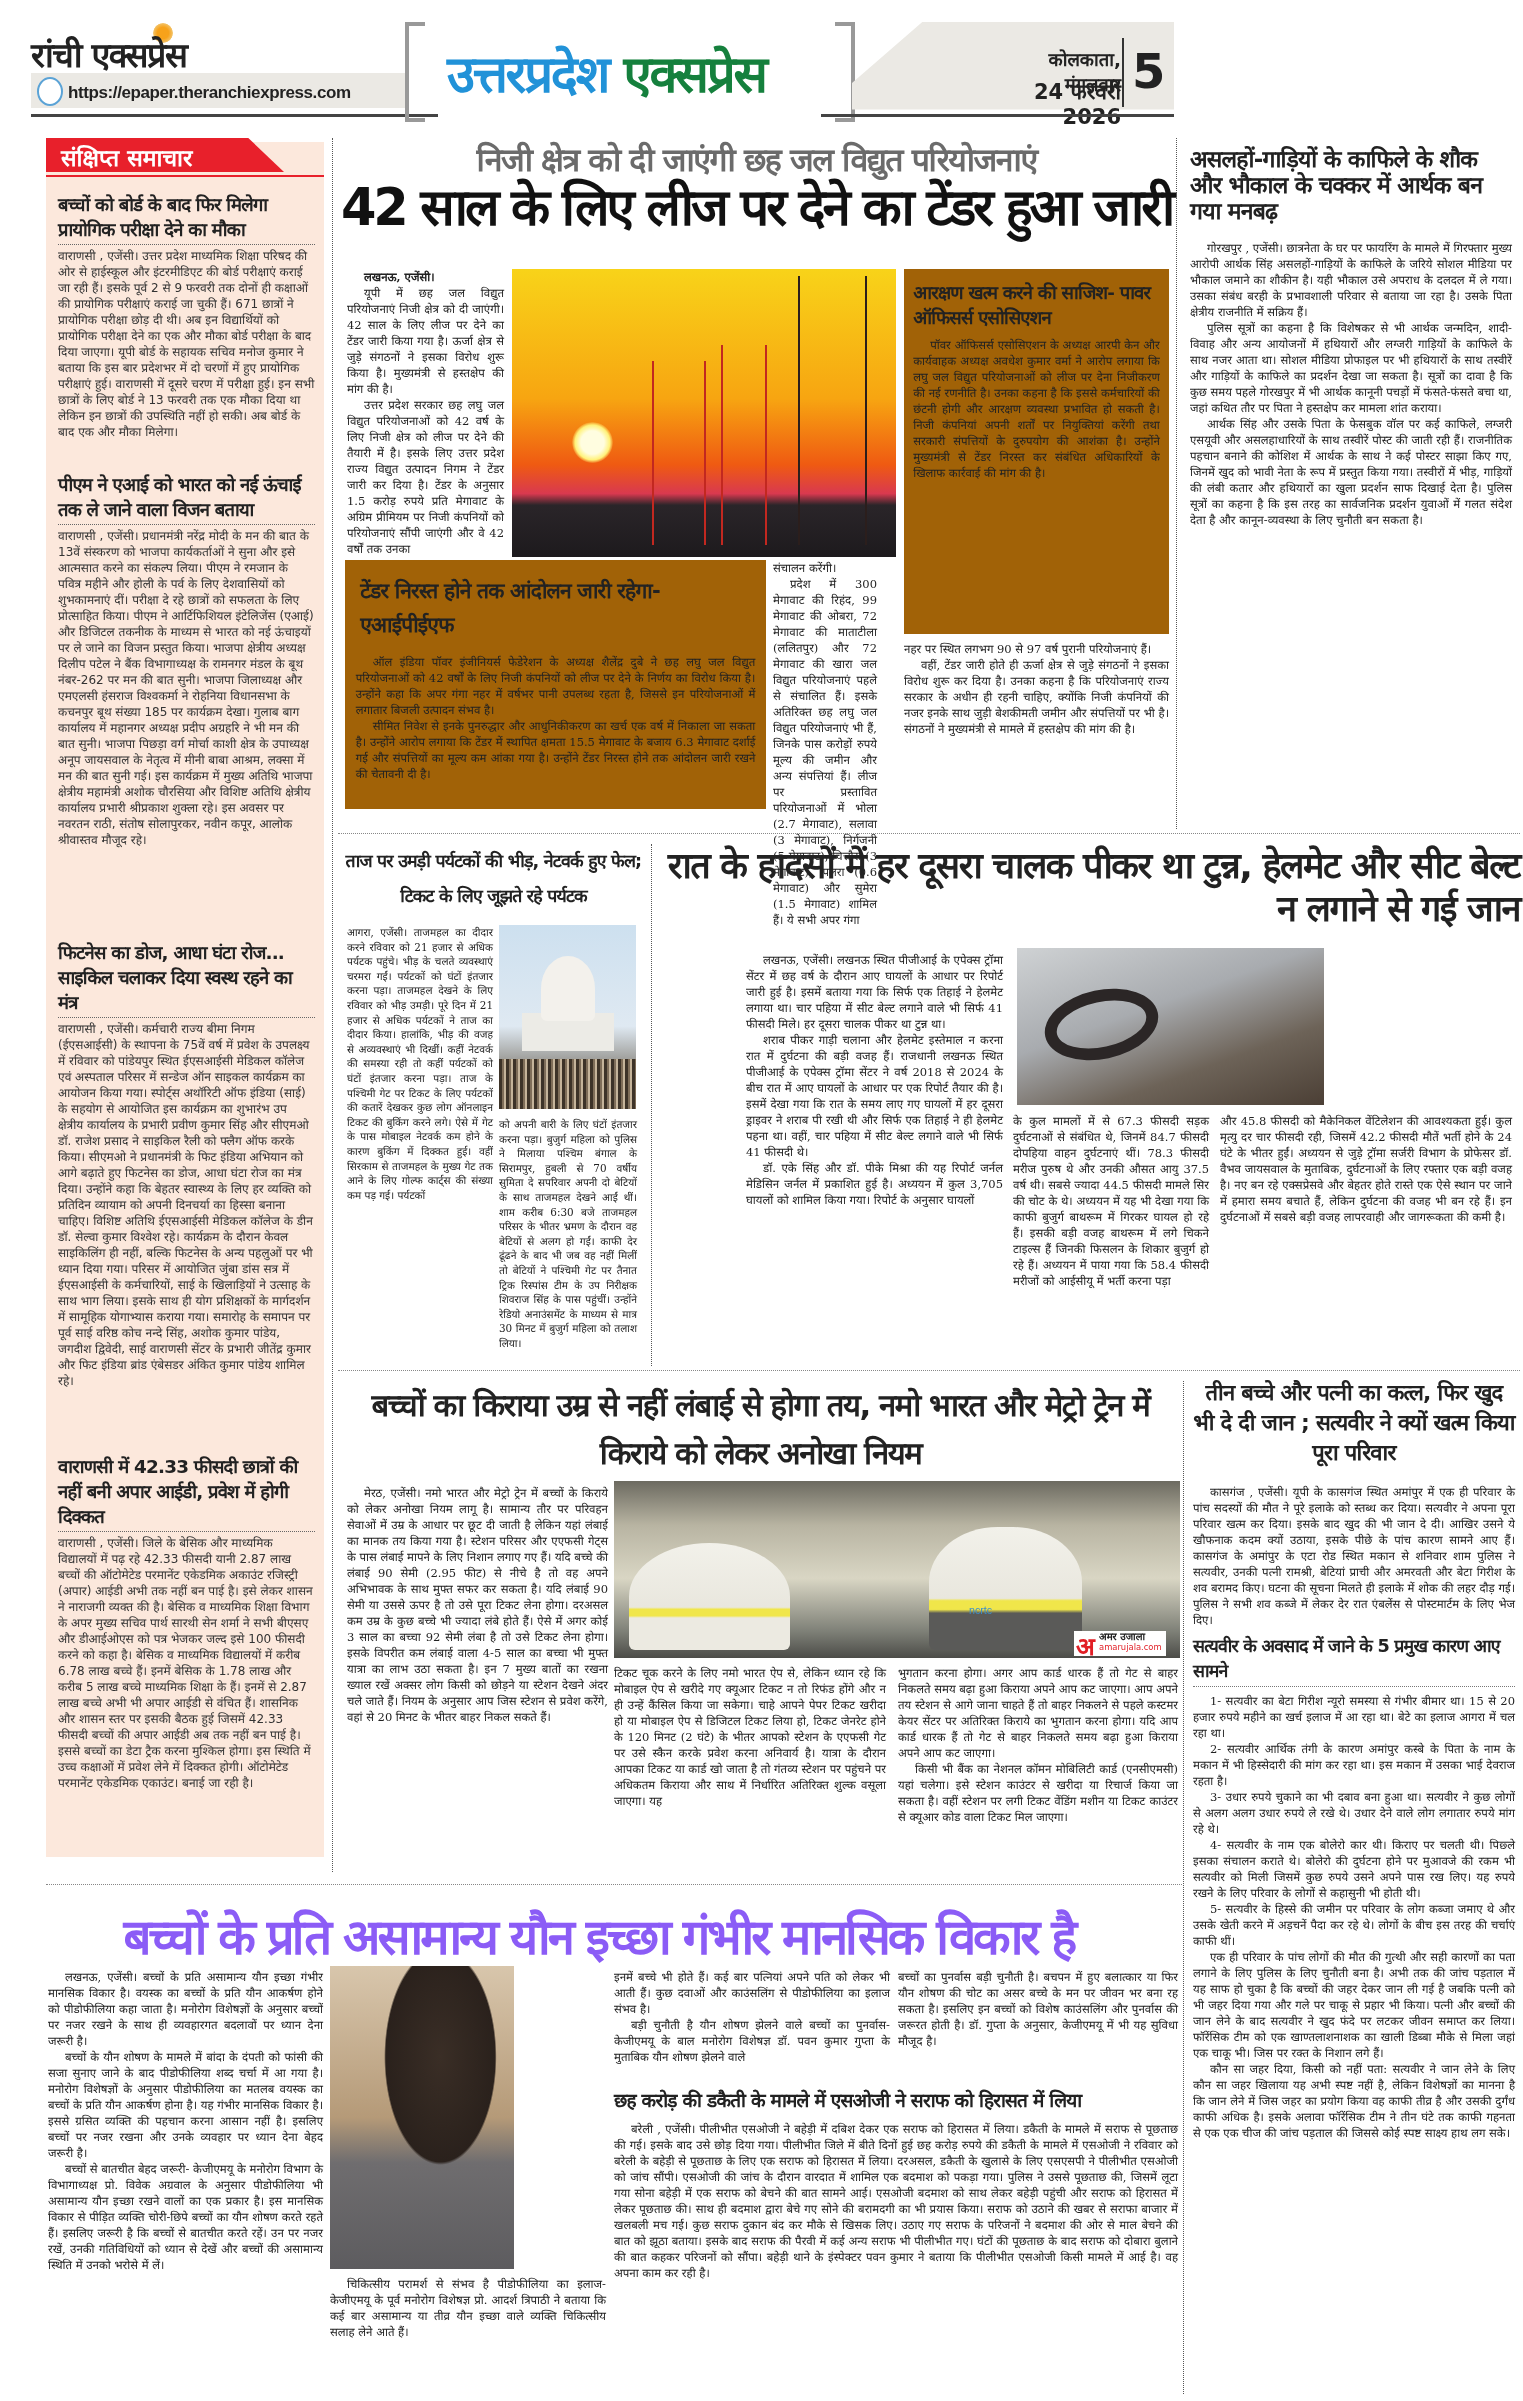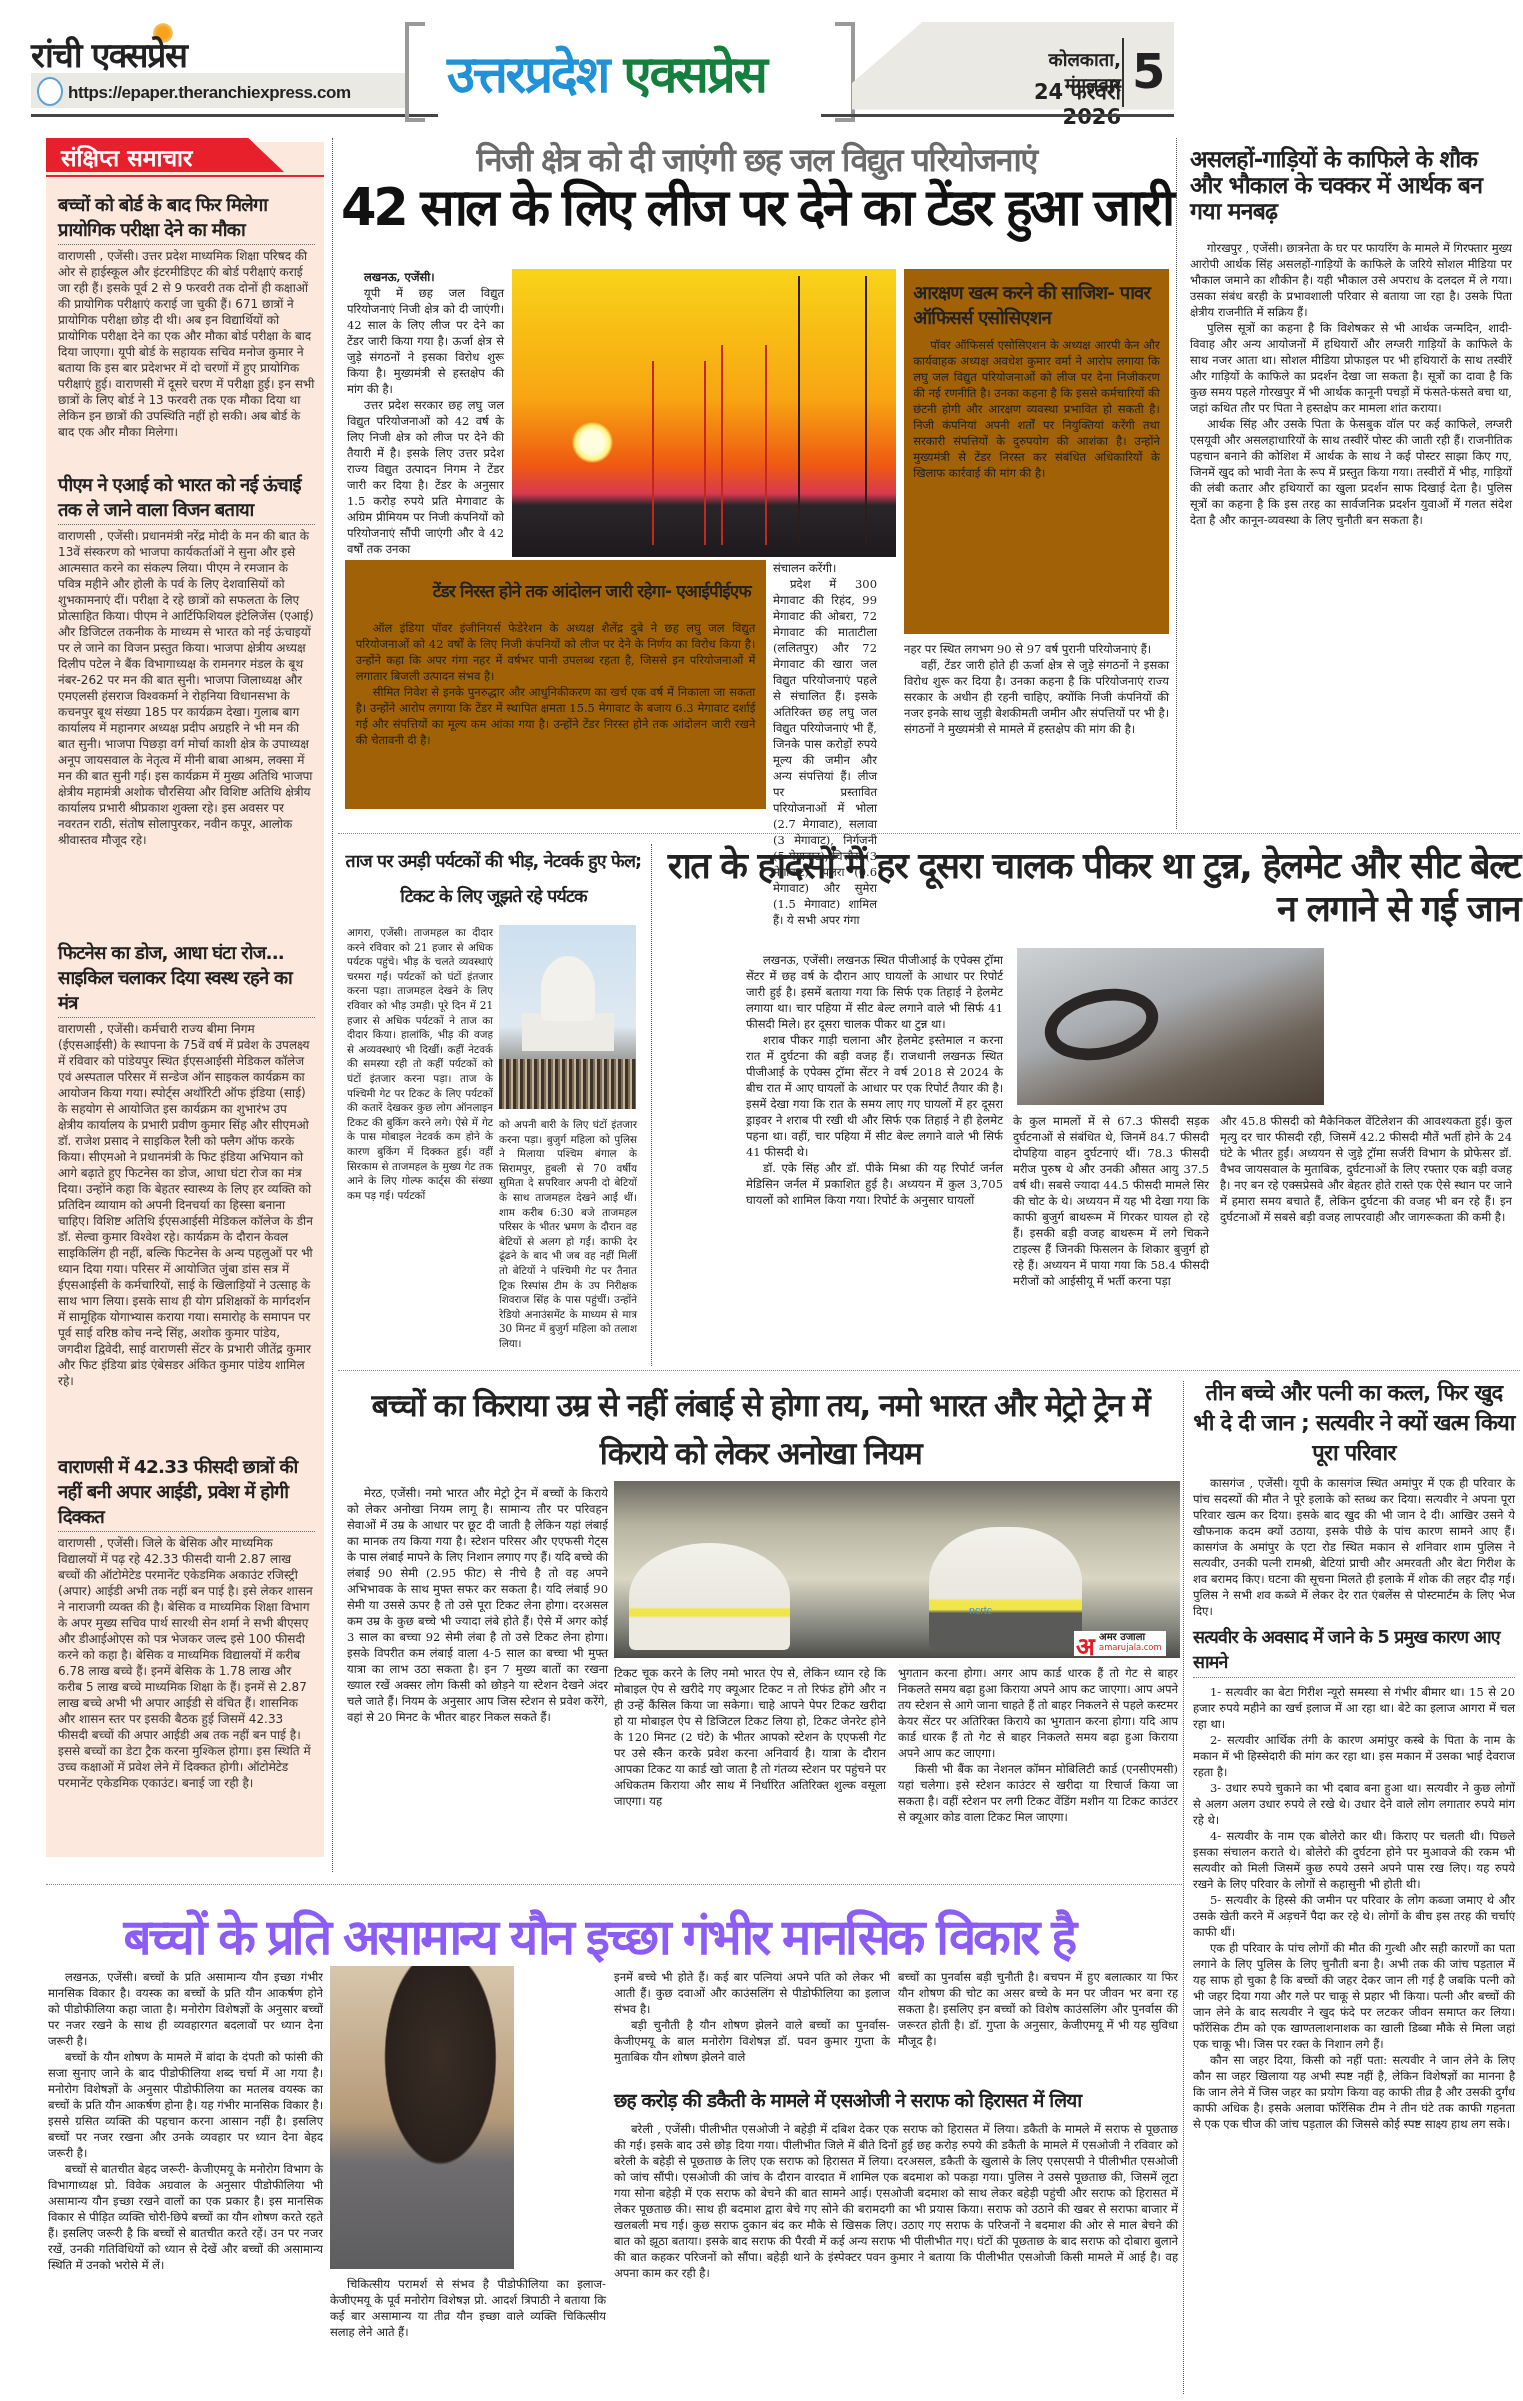--- a/index.html
+++ b/index.html
@@ -120,21 +120,21 @@
   <p class="body">उत्तर प्रदेश सरकार छह लघु जल विद्युत परियोजनाओं को 42 वर्ष के लिए निजी क्षेत्र को लीज पर देने की तैयारी में है। इसके लिए उत्तर प्रदेश राज्य विद्युत उत्पादन निगम ने टेंडर जारी कर दिया है। टेंडर के अनुसार 1.5 करोड़ रुपये प्रति मेगावाट के अग्रिम प्रीमियम पर निजी कंपनियों को परियोजनाएं सौंपी जाएंगी और वे 42 वर्षों तक उनका</p>
 </div>
 
 <div class="abs img-power"></div>
 <div class="abs sun"></div>
 <div class="tower" style="left:652px;top:361px;width:54px;height:184px;border-color:#c22820"></div>
 <div class="tower" style="left:721px;top:345px;width:46px;height:200px;border-color:#c22820"></div>
 <div class="tower" style="left:798px;top:276px;width:69px;height:269px;border-color:#2b1e1c"></div>
 
 <div class="abs box-grey" style="left:345px;top:560px;width:421px;height:249px">
-  <div class="ss-head" style="font-size:17px;line-height:34px;text-align:right;padding:14px 15.3px 12.3px">टेंडर निरस्त होने तक आंदोलन जारी रहेगा- एआईपीईएफ</div>
+  <div class="ss-head" style="font-size:21px;line-height:34px;text-align:left;padding:14px 15.3px 12.3px">टेंडर निरस्त होने तक आंदोलन जारी रहेगा- एआईपीईएफ</div>
   <div style="padding:0 10.7px">
     <p class="body" style="text-indent:17px">ऑल इंडिया पॉवर इंजीनियर्स फेडेरेशन के अध्यक्ष शैलेंद्र दुबे ने छह लघु जल विद्युत परियोजनाओं को 42 वर्षों के लिए निजी कंपनियों को लीज पर देने के निर्णय का विरोध किया है। उन्होंने कहा कि अपर गंगा नहर में वर्षभर पानी उपलब्ध रहता है, जिससे इन परियोजनाओं में लगातार बिजली उत्पादन संभव है।</p>
     <p class="body">सीमित निवेश से इनके पुनरुद्धार और आधुनिकीकरण का खर्च एक वर्ष में निकाला जा सकता है। उन्होंने आरोप लगाया कि टेंडर में स्थापित क्षमता 15.5 मेगावाट के बजाय 6.3 मेगावाट दर्शाई गई और संपत्तियों का मूल्य कम आंका गया है। उन्होंने टेंडर निरस्त होने तक आंदोलन जारी रखने की चेतावनी दी है।</p>
   </div>
 </div>
 
 <div class="col" style="left:773px;top:560px;width:104px">
   <p class="body">संचालन करेंगी।</p>
   <p class="body" style="text-indent:17px">प्रदेश में 300 मेगावाट की रिहंद, 99 मेगावाट की ओबरा, 72 मेगावाट की माताटीला (ललितपुर) और 72 मेगावाट की खारा जल विद्युत परियोजनाएं पहले से संचालित हैं। इसके अतिरिक्त छह लघु जल विद्युत परियोजनाएं भी हैं, जिनके पास करोड़ों रुपये मूल्य की जमीन और अन्य संपत्तियां हैं। लीज पर प्रस्तावित परियोजनाओं में भोला (2.7 मेगावाट), सलावा (3 मेगावाट), निर्गजनी (5 मेगावाट), चित्तौरा (3 मेगावाट), पलरा (0.6 मेगावाट) और सुमेरा (1.5 मेगावाट) शामिल हैं। ये सभी अपर गंगा</p>
 </div>
@@ -215,21 +215,21 @@
   <p class="body">टिकट चूक करने के लिए नमो भारत ऐप से, लेकिन ध्यान रहे कि मोबाइल ऐप से खरीदे गए क्यूआर टिकट न तो रिफंड होंगे और न ही उन्हें कैंसिल किया जा सकेगा। चाहे आपने पेपर टिकट खरीदा हो या मोबाइल ऐप से डिजिटल टिकट लिया हो, टिकट जेनरेट होने के 120 मिनट (2 घंटे) के भीतर आपको स्टेशन के एएफसी गेट पर उसे स्कैन करके प्रवेश करना अनिवार्य है। यात्रा के दौरान आपका टिकट या कार्ड खो जाता है तो गंतव्य स्टेशन पर पहुंचने पर अधिकतम किराया और साथ में निर्धारित अतिरिक्त शुल्क वसूला जाएगा। यह</p>
 </div>
 <div class="col" style="left:898px;top:1665px;width:280px">
   <p class="body">भुगतान करना होगा। अगर आप कार्ड धारक हैं तो गेट से बाहर निकलते समय बढ़ा हुआ किराया अपने आप कट जाएगा। आप अपने तय स्टेशन से आगे जाना चाहते हैं तो बाहर निकलने से पहले कस्टमर केयर सेंटर पर अतिरिक्त किराये का भुगतान करना होगा। यदि आप कार्ड धारक हैं तो गेट से बाहर निकलते समय बढ़ा हुआ किराया अपने आप कट जाएगा।</p>
   <p class="body" style="text-indent:17px">किसी भी बैंक का नेशनल कॉमन मोबिलिटी कार्ड (एनसीएमसी) यहां चलेगा। इसे स्टेशन काउंटर से खरीदा या रिचार्ज किया जा सकता है। वहीं स्टेशन पर लगी टिकट वेंडिंग मशीन या टिकट काउंटर से क्यूआर कोड वाला टिकट मिल जाएगा।</p>
 </div>
 
 <div class="abs vdiv" style="left:1183px;top:1381px;height:1013px"></div>
 
 <div class="col" style="left:1193px;top:1378px;width:322px">
-  <div class="ss-head" style="font-size:22px;line-height:30px;text-align:center;margin-bottom:7px">तीन बच्चे और पत्नी का कत्ल, फिर खुद भी दे दी जान ; सत्यवीर ने क्यों खत्म किया पूरा परिवार</div>
+  <div class="ss-head" style="font-size:22px;line-height:30px;text-align:center;margin-bottom:16px">तीन बच्चे और पत्नी का कत्ल, फिर खुद भी दे दी जान ; सत्यवीर ने क्यों खत्म किया पूरा परिवार</div>
   <p class="body" style="text-indent:17px">कासगंज , एजेंसी। यूपी के कासगंज स्थित अमांपुर में एक ही परिवार के पांच सदस्यों की मौत ने पूरे इलाके को स्तब्ध कर दिया। सत्यवीर ने अपना पूरा परिवार खत्म कर दिया। इसके बाद खुद की भी जान दे दी। आखिर उसने ये खौफनाक कदम क्यों उठाया, इसके पीछे के पांच कारण सामने आए हैं। कासगंज के अमांपुर के एटा रोड स्थित मकान से शनिवार शाम पुलिस ने सत्यवीर, उनकी पत्नी रामश्री, बेटियां प्राची और अमरवती और बेटा गिरीश के शव बरामद किए। घटना की सूचना मिलते ही इलाके में शोक की लहर दौड़ गई। पुलिस ने सभी शव कब्जे में लेकर देर रात एंबलेंस से पोस्टमार्टम के लिए भेज दिए।</p>
   <div class="ss-head" style="font-size:17.7px;line-height:25px;margin-top:6.1px;border-bottom:1.5px dotted #777;padding-bottom:2.3px;margin-bottom:6.1px">सत्यवीर के अवसाद में जाने के 5 प्रमुख कारण आए सामने</div>
   <p class="body" style="text-indent:17px">1- सत्यवीर का बेटा गिरीश न्यूरो समस्या से गंभीर बीमार था। 15 से 20 हजार रुपये महीने का खर्च इलाज में आ रहा था। बेटे का इलाज आगरा में चल रहा था।</p>
   <p class="body">2- सत्यवीर आर्थिक तंगी के कारण अमांपुर कस्बे के पिता के नाम के मकान में भी हिस्सेदारी की मांग कर रहा था। इस मकान में उसका भाई देवराज रहता है।</p>
   <p class="body">3- उधार रुपये चुकाने का भी दबाव बना हुआ था। सत्यवीर ने कुछ लोगों से अलग अलग उधार रुपये ले रखे थे। उधार देने वाले लोग लगातार रुपये मांग रहे थे।</p>
   <p class="body">4- सत्यवीर के नाम एक बोलेरो कार थी। किराए पर चलती थी। पिछ्ले इसका संचालन कराते थे। बोलेरो की दुर्घटना होने पर मुआवजे की रकम भी सत्यवीर को मिली जिसमें कुछ रुपये उसने अपने पास रख लिए। यह रुपये रखने के लिए परिवार के लोगों से कहासुनी भी होती थी।</p>
   <p class="body">5- सत्यवीर के हिस्से की जमीन पर परिवार के लोग कब्जा जमाए थे और उसके खेती करने में अड़चनें पैदा कर रहे थे। लोगों के बीच इस तरह की चर्चाएं काफी थीं।</p>
   <p class="body">एक ही परिवार के पांच लोगों की मौत की गुत्थी और सही कारणों का पता लगाने के लिए पुलिस के लिए चुनौती बना है। अभी तक की जांच पड़ताल में यह साफ हो चुका है कि बच्चों की जहर देकर जान ली गई है जबकि पत्नी को भी जहर दिया गया और गले पर चाकू से प्रहार भी किया। पत्नी और बच्चों की जान लेने के बाद सत्यवीर ने खुद फंदे पर लटकर जीवन समाप्त कर लिया। फॉरेंसिक टीम को एक खाण्तलाशनाशक का खाली डिब्बा मौके से मिला जहां एक चाकू भी। जिस पर रक्त के निशान लगे हैं।</p>
   <p class="body">कौन सा जहर दिया, किसी को नहीं पता: सत्यवीर ने जान लेने के लिए कौन सा जहर खिलाया यह अभी स्पष्ट नहीं है, लेकिन विशेषज्ञों का मानना है कि जान लेने में जिस जहर का प्रयोग किया वह काफी तीव्र है और उसकी दुर्गंध काफी अधिक है। इसके अलावा फॉरेंसिक टीम ने तीन घंटे तक काफी गहनता से एक एक चीज की जांच पड़ताल की जिससे कोई स्पष्ट साक्ष्य हाथ लग सके।</p>
 </div>

